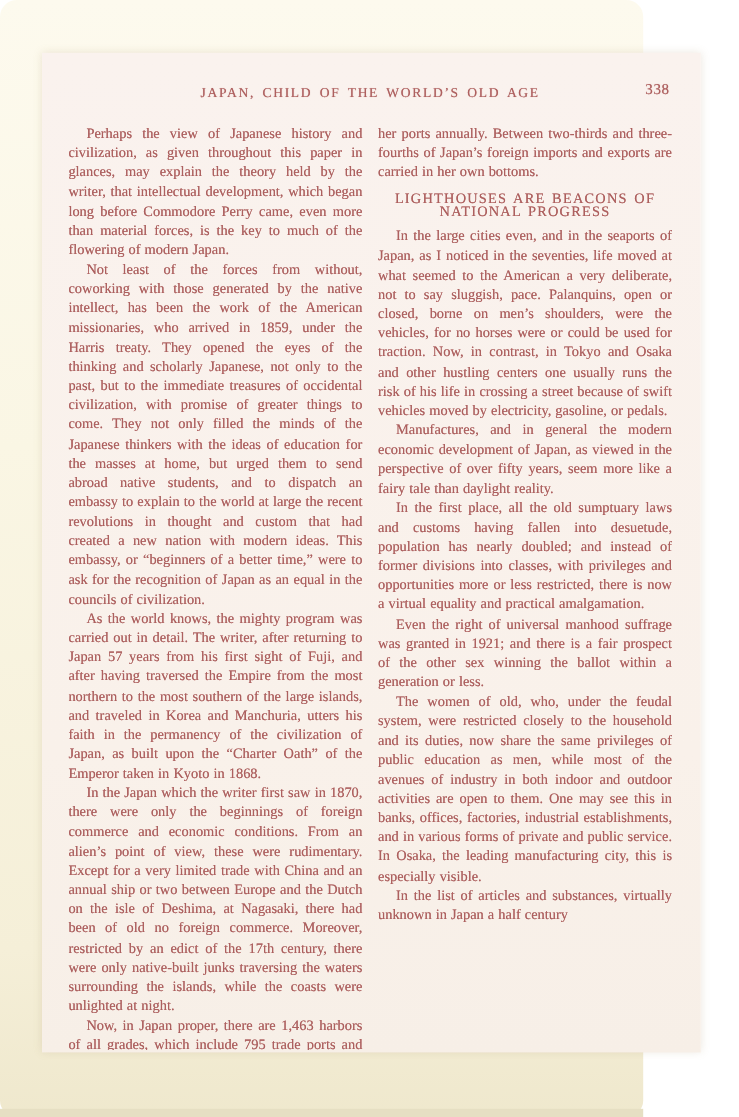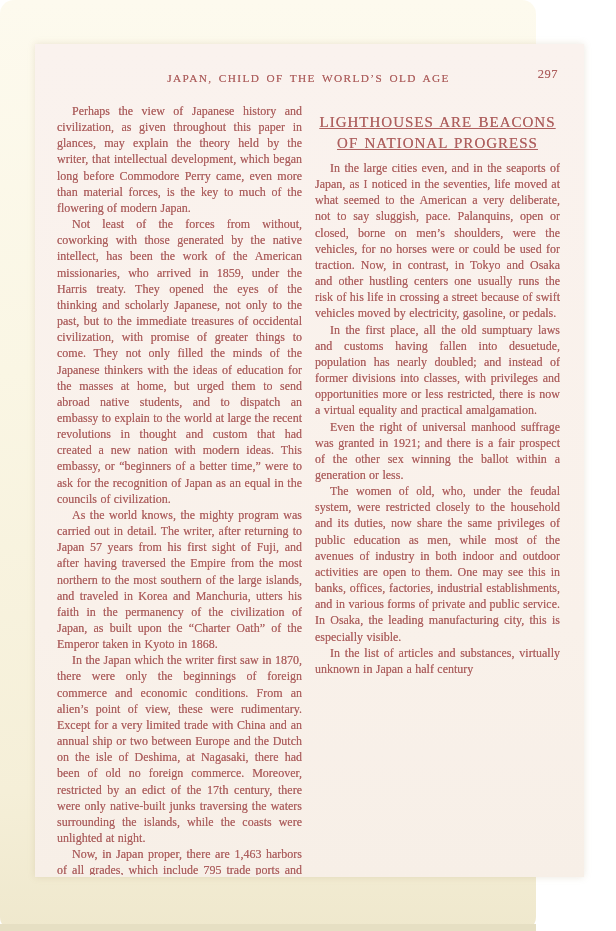--- a/index.html
+++ b/index.html
@@ -77,50 +77,51 @@
   .col p {
     margin: 0;
     text-indent: 15px;
   }
   .col p.no-indent {
     text-indent: 0;
   }
   .col h3 {
     margin: 9px 0 6px 0;
     font-weight: normal;
-    font-size: 15px;
+    font-size: 12px;
     letter-spacing: 1px;
     word-spacing: 1.5px;
     text-align: center;
     text-indent: 0;
-    line-height: 21px;
+    line-height: 11px;
     color: #ae605f;
-    text-decoration: underline;
   }
 </style>
 </head>
 <body>
 
 <div class="photo">
   <div class="page">
     <div class="running-head">
       <span class="head-title">JAPAN, CHILD OF THE WORLD’S OLD AGE</span>
-      <span class="page-number">297</span>
+      <span class="page-number">338</span>
     </div>
     <div class="columns">
       <div class="col">
           <p>Perhaps the view of Japanese history and civilization, as given throughout this paper in glances, may explain the theory held by the writer, that intellectual development, which began long before Commodore Perry came, even more than material forces, is the key to much of the flowering of modern Japan.</p>
           <p>Not least of the forces from without, coworking with those generated by the native intellect, has been the work of the American missionaries, who arrived in 1859, under the Harris treaty.  They opened the eyes of the thinking and scholarly Japanese, not only to the past, but to the immediate treasures of occidental civilization, with promise of greater things to come.  They not only filled the minds of the Japanese thinkers with the ideas of education for the masses at home, but urged them to send abroad native students, and to dispatch an embassy to explain to the world at large the recent revolutions in thought and custom that had created a new nation with modern ideas.  This embassy, or “beginners of a better time,” were to ask for the recognition of Japan as an equal in the councils of civilization.</p>
           <p>As the world knows, the mighty program was carried out in detail.  The writer, after returning to Japan 57 years from his first sight of Fuji, and after having traversed the Empire from the most northern to the most southern of the large islands, and traveled in Korea and Manchuria, utters his faith in the permanency of the civilization of Japan, as built upon the “Charter Oath” of the Emperor taken in Kyoto in 1868.</p>
           <p>In the Japan which the writer first saw in 1870, there were only the beginnings of foreign commerce and economic conditions.  From an alien’s point of view, these were rudimentary.  Except for a very limited trade with China and an annual ship or two between Europe and the Dutch on the isle of Deshima, at Nagasaki, there had been of old no foreign commerce.  Moreover, restricted by an edict of the 17th century, there were only native-built junks traversing the waters surrounding the islands, while the coasts were unlighted at night.</p>
           <p>Now, in Japan proper, there are 1,463 harbors of all grades, which include 795 trade ports and six naval ports; 41 of these are open to foreign steamers.  More than 58 million tons of shipping enter and clear</p>
         </div>
       <div class="col">
+          <p class="no-indent">her ports annually.  Between two-thirds and three-fourths of Japan’s foreign imports and exports are carried in her own bottoms.</p>
           <h3>LIGHTHOUSES ARE BEACONS OF NATIONAL PROGRESS</h3>
           <p>In the large cities even, and in the seaports of Japan, as I noticed in the seventies, life moved at what seemed to the American a very deliberate, not to say sluggish, pace.  Palanquins, open or closed, borne on men’s shoulders, were the vehicles, for no horses were or could be used for traction.  Now, in contrast, in Tokyo and Osaka and other hustling centers one usually runs the risk of his life in crossing a street because of swift vehicles moved by electricity, gasoline, or pedals.</p>
+          <p>Manufactures, and in general the modern economic development of Japan, as viewed in the perspective of over fifty years, seem more like a fairy tale than daylight reality.</p>
           <p>In the first place, all the old sumptuary laws and customs having fallen into desuetude, population has nearly doubled; and instead of former divisions into classes, with privileges and opportunities more or less restricted, there is now a virtual equality and practical amalgamation.</p>
           <p>Even the right of universal manhood suffrage was granted in 1921; and there is a fair prospect of the other sex winning the ballot within a generation or less.</p>
           <p>The women of old, who, under the feudal system, were restricted closely to the household and its duties, now share the same privileges of public education as men, while most of the avenues of industry in both indoor and outdoor activities are open to them.  One may see this in banks, offices, factories, industrial establishments, and in various forms of private and public service.  In Osaka, the leading manufacturing city, this is especially visible.</p>
           <p>In the list of articles and substances, virtually unknown in Japan a half century</p>
         </div>
     </div>
   </div>
   <div class="bottom-strip"></div>
 </div>
 

